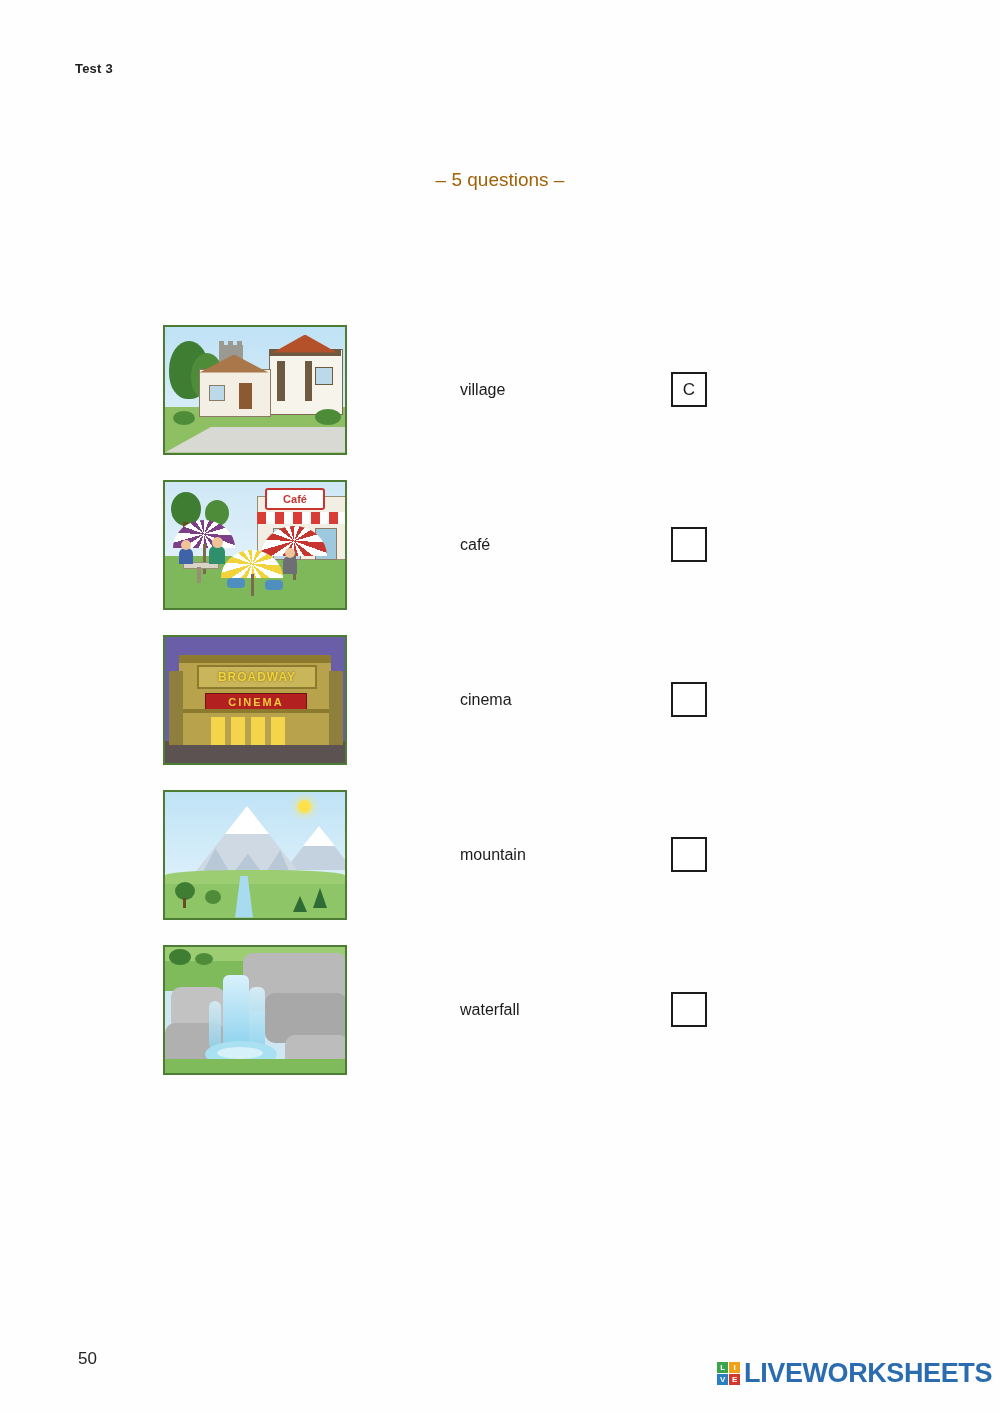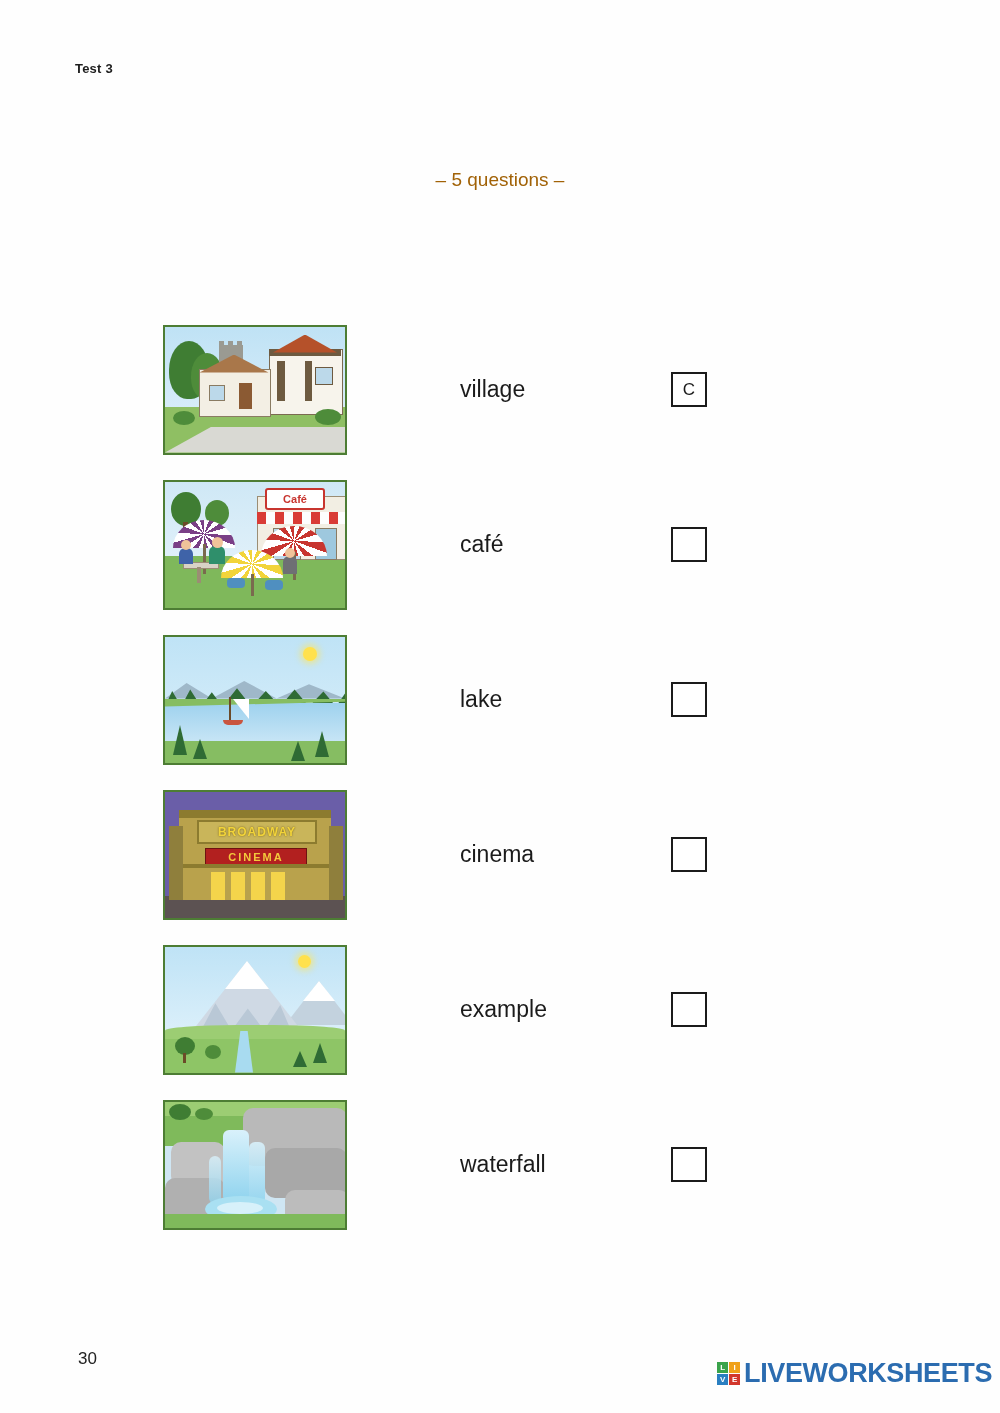--- a/index.html
+++ b/index.html
@@ -88,21 +88,21 @@
     border: 2px solid #4d7d34;
     box-sizing: border-box;
     position: relative;
     overflow: hidden;
     flex: 0 0 auto;
     background: #cfe7f5;
   }
   .word {
     position: absolute;
     left: 297px;
-    font-size: 23px;
+    font-size: 16px;
     color: #1b1b1b;
     font-family: "Liberation Sans", sans-serif;
   }
   .answer-box {
     position: absolute;
     left: 508px;
     width: 36px;
     height: 35px;
     border: 2px solid #1b1b1b;
     box-sizing: border-box;
@@ -278,46 +278,20 @@
         <div class="abs" style="left:118px; top:74px; width:14px; height:18px; background:#6e6f74; border-radius:6px 6px 0 0;"></div>
         <div class="abs" style="left:120px; top:66px; width:10px; height:10px; background:#f0c39a; border-radius:50%;"></div>
 
         <div class="abs" style="left:62px; top:96px; width:18px; height:10px; background:#4f8fc0; border-radius:4px;"></div>
         <div class="abs" style="left:100px; top:98px; width:18px; height:10px; background:#4f8fc0; border-radius:4px;"></div>
       </div>
       <div class="word">café</div>
       <div class="answer-box"></div>
     </div>
 
-    <div class="row">
-      <div class="thumb">
-        <div class="abs sky l-sky"></div>
-        <div class="abs sun" style="right:28px; top:10px; width:14px; height:14px;"></div>
-
-        <div class="abs" style="left:0; top:40px; width:100%; height:22px; background:#9fb8c9; clip-path:polygon(0 100%,12% 30%,26% 100%,44% 20%,62% 100%,80% 35%,100% 100%);"></div>
-
-        <div class="abs" style="left:0; top:44px; width:100%; height:26px; background:#2f6b34; clip-path:polygon(0 100%,4% 40%,9% 100%,14% 35%,20% 100%,26% 45%,32% 100%,40% 30%,48% 100%,56% 40%,64% 100%,72% 35%,80% 100%,88% 42%,95% 100%,100% 50%,100% 100%);"></div>
-
-        <div class="abs l-water" style="left:0; top:66px; width:100%; height:46px;"></div>
-
-        <div class="abs l-bank" style="left:0; bottom:0; width:100%; height:22px;"></div>
-        <div class="abs l-bank" style="left:0; top:62px; width:100%; height:8px; clip-path:polygon(0 0,100% 0,100% 40%,0 100%);"></div>
-
-        <div class="abs" style="left:66px; top:62px; width:0; height:0; border-left:2px solid transparent; border-right:16px solid #ffffff; border-bottom:20px solid transparent;"></div>
-        <div class="abs" style="left:64px; top:60px; width:2px; height:24px; background:#6b4a28;"></div>
-        <div class="abs" style="left:58px; top:83px; width:20px; height:5px; background:#c9553f; border-radius:0 0 6px 6px;"></div>
-
-        <div class="abs pine" style="left:8px; bottom:8px; border-bottom-width:30px;"></div>
-        <div class="abs pine" style="left:28px; bottom:4px;"></div>
-        <div class="abs pine" style="right:16px; bottom:6px; border-bottom-width:26px;"></div>
-        <div class="abs pine" style="right:40px; bottom:2px;"></div>
-      </div>
-      <div class="word">lake</div>
-      <div class="answer-box"></div>
-    </div>
 
     <div class="row">
       <div class="thumb ci-bg">
         <div class="abs ci-ground" style="left:0; bottom:0; width:100%; height:22px;"></div>
         <div class="abs ci-build" style="left:14px; top:22px; width:152px; height:86px;"></div>
         <div class="abs" style="left:14px; top:18px; width:152px; height:8px; background:#8c7b2f;"></div>
         <div class="abs ci-sign" style="left:32px; top:28px; width:116px; height:20px; display:flex; align-items:center; justify-content:center; color:#f2d43a; font-size:12px; font-weight:bold; letter-spacing:1px; text-shadow:0 0 2px #6d5a1a;">BROADWAY</div>
         <div class="abs ci-marquee" style="left:40px; top:56px; width:100px; height:16px; display:flex; align-items:center; justify-content:center; color:#f3c93c; font-size:11px; font-weight:bold; letter-spacing:2px;">CINEMA</div>
         <div class="abs ci-door" style="left:46px; top:80px; width:14px; height:28px;"></div>
         <div class="abs ci-door" style="left:66px; top:80px; width:14px; height:28px;"></div>
@@ -347,21 +321,21 @@
         <div class="abs" style="left:0; bottom:34px; width:100%; height:14px; background:#9ccd73; border-radius:40% 40% 0 0;"></div>
 
         <div class="abs m-river" style="left:70px; bottom:0; width:18px; height:42px; clip-path:polygon(30% 0,70% 0,100% 100%,0 100%);"></div>
 
         <div class="abs" style="left:10px; bottom:18px; width:20px; height:18px; background:#3f7d33; border-radius:50%;"></div>
         <div class="abs" style="left:18px; bottom:10px; width:3px; height:10px; background:#6b4a28;"></div>
         <div class="abs" style="left:40px; bottom:14px; width:16px; height:14px; background:#4e8c3a; border-radius:50%;"></div>
         <div class="abs pine" style="right:18px; bottom:10px;"></div>
         <div class="abs pine" style="right:38px; bottom:6px; border-bottom-width:16px;"></div>
       </div>
-      <div class="word">example</div>
+      <div class="word">mountain</div>
       <div class="answer-box"></div>
     </div>
 
     <div class="row">
       <div class="thumb w-bg">
 
         <div class="abs w-grass" style="left:0; top:0; width:80px; height:44px;"></div>
         <div class="abs" style="left:0; top:0; width:100%; height:14px; background:#9ccd73;"></div>
 
         <div class="abs w-rock" style="left:78px; top:6px; width:104px; height:58px;"></div>
@@ -380,21 +354,21 @@
         <div class="abs w-grass" style="left:0; bottom:0; width:100%; height:14px;"></div>
         <div class="abs" style="left:4px; top:2px; width:22px; height:16px; background:#3f7d33; border-radius:50%;"></div>
         <div class="abs" style="left:30px; top:6px; width:18px; height:12px; background:#4e8c3a; border-radius:50%;"></div>
       </div>
       <div class="word">waterfall</div>
       <div class="answer-box"></div>
     </div>
 
   </div>
 
-  <div class="page-number">30</div>
+  <div class="page-number">50</div>
 
   <div class="brand">
     <div class="brand-logo">
       <span class="bl1">L</span>
       <span class="bl2">I</span>
       <span class="bl3">V</span>
       <span class="bl4">E</span>
     </div>
     <div class="brand-text">LIVEWORKSHEETS</div>
   </div>

